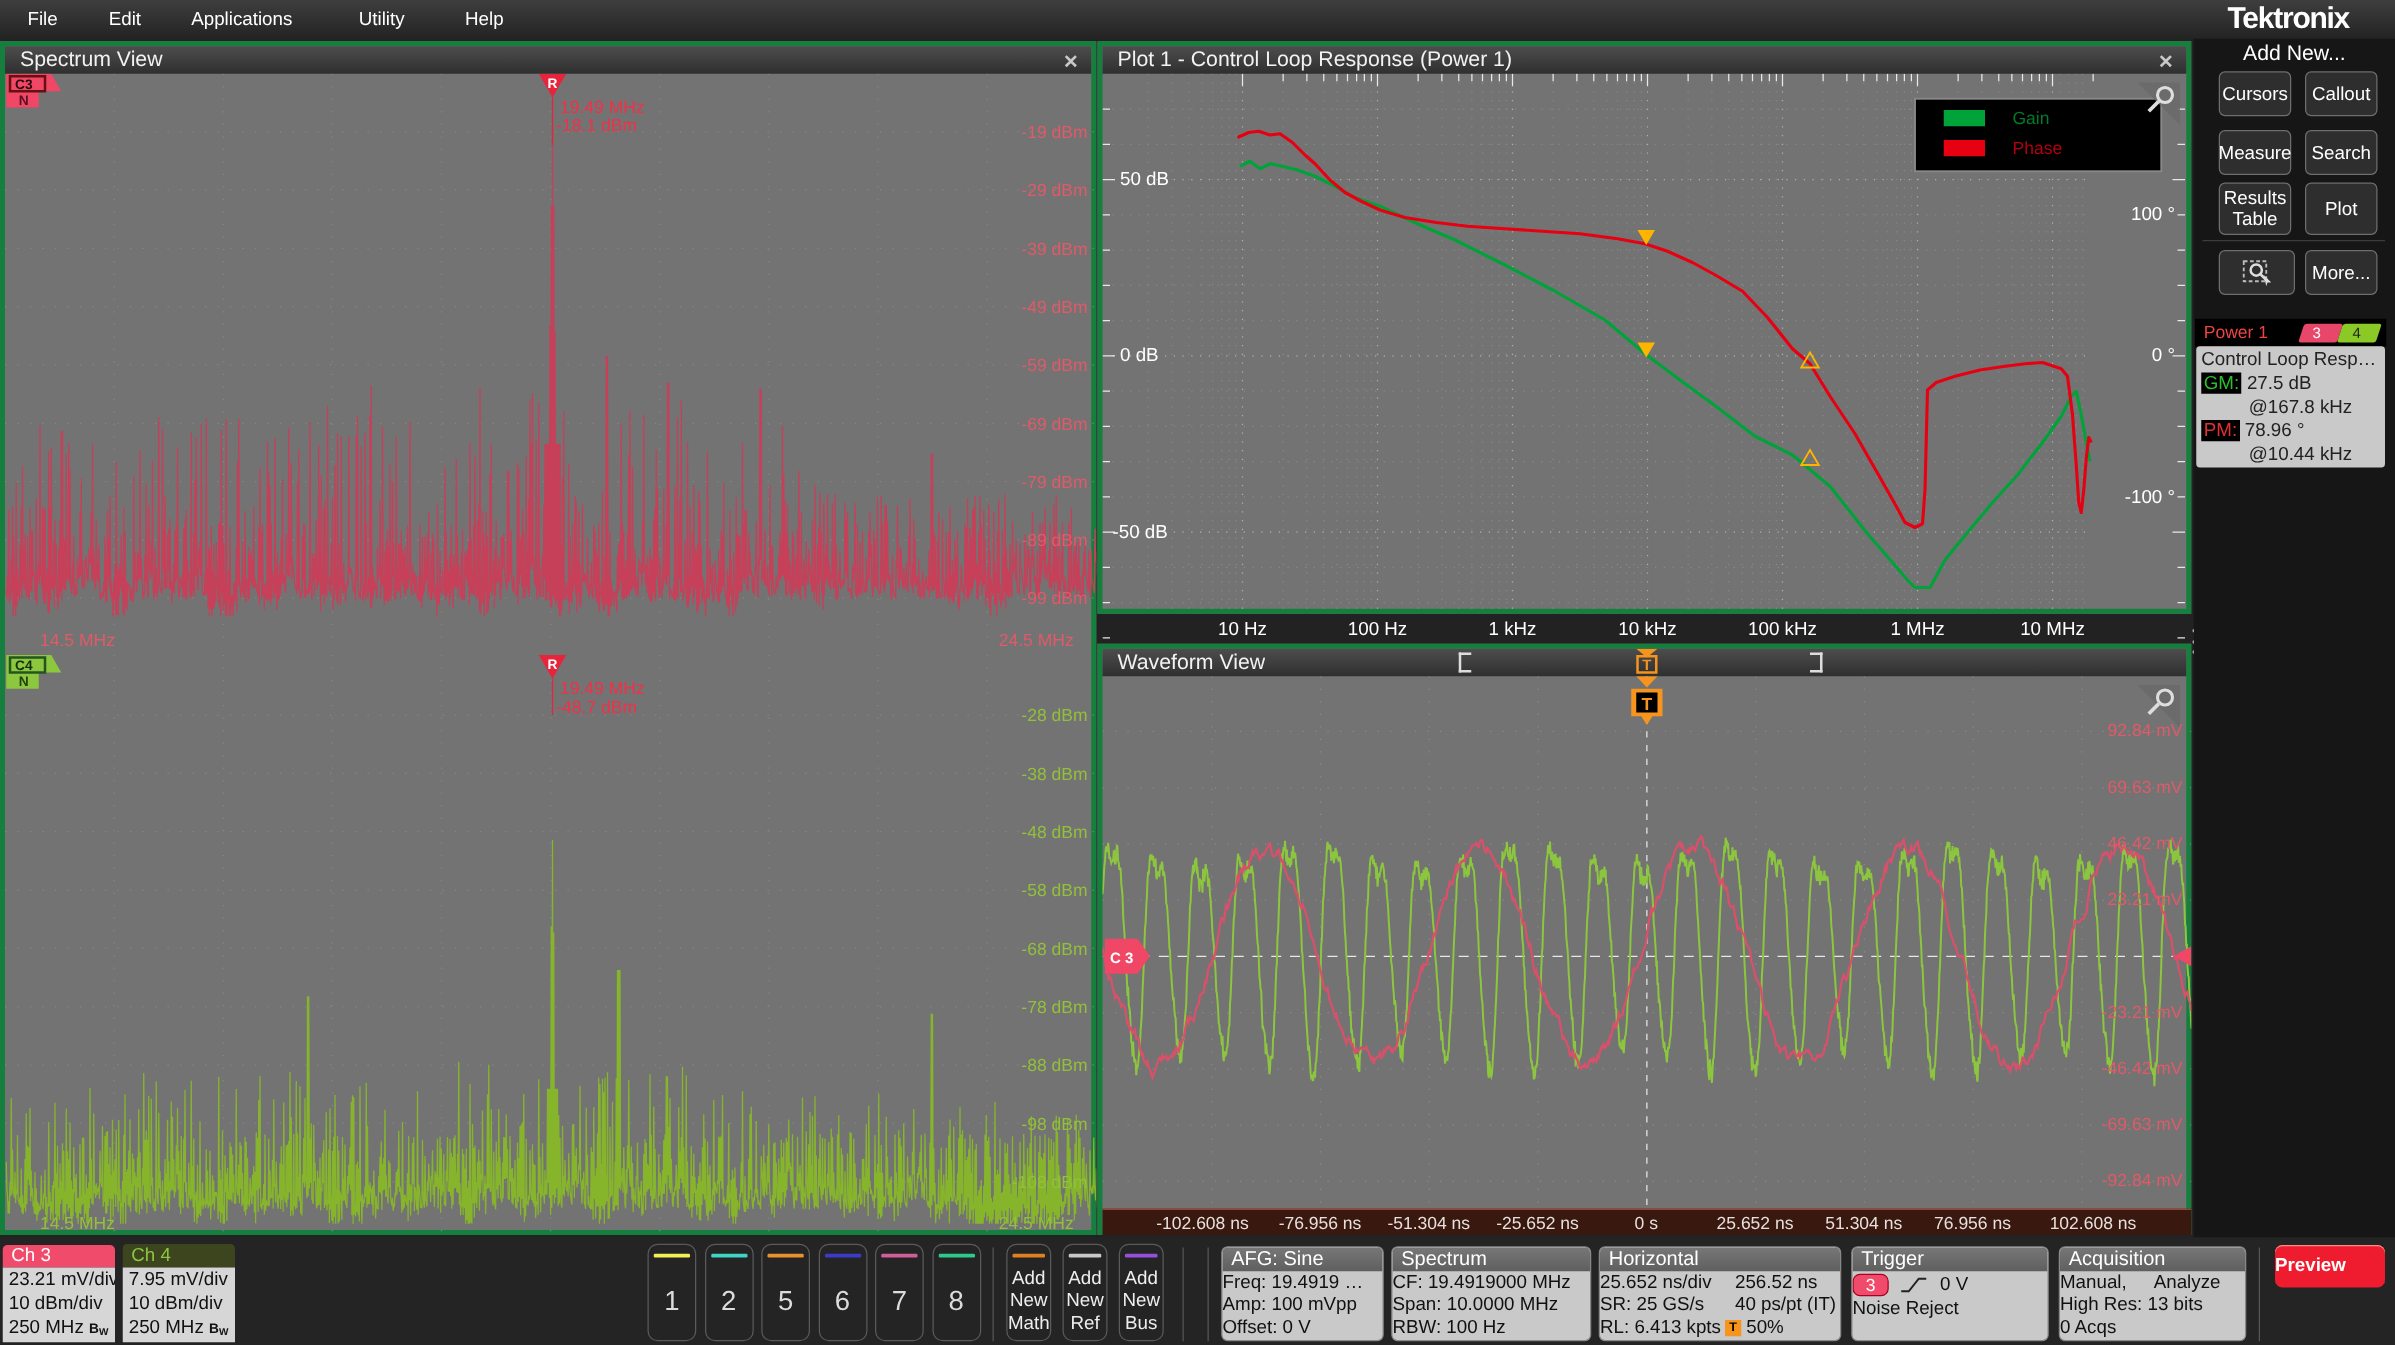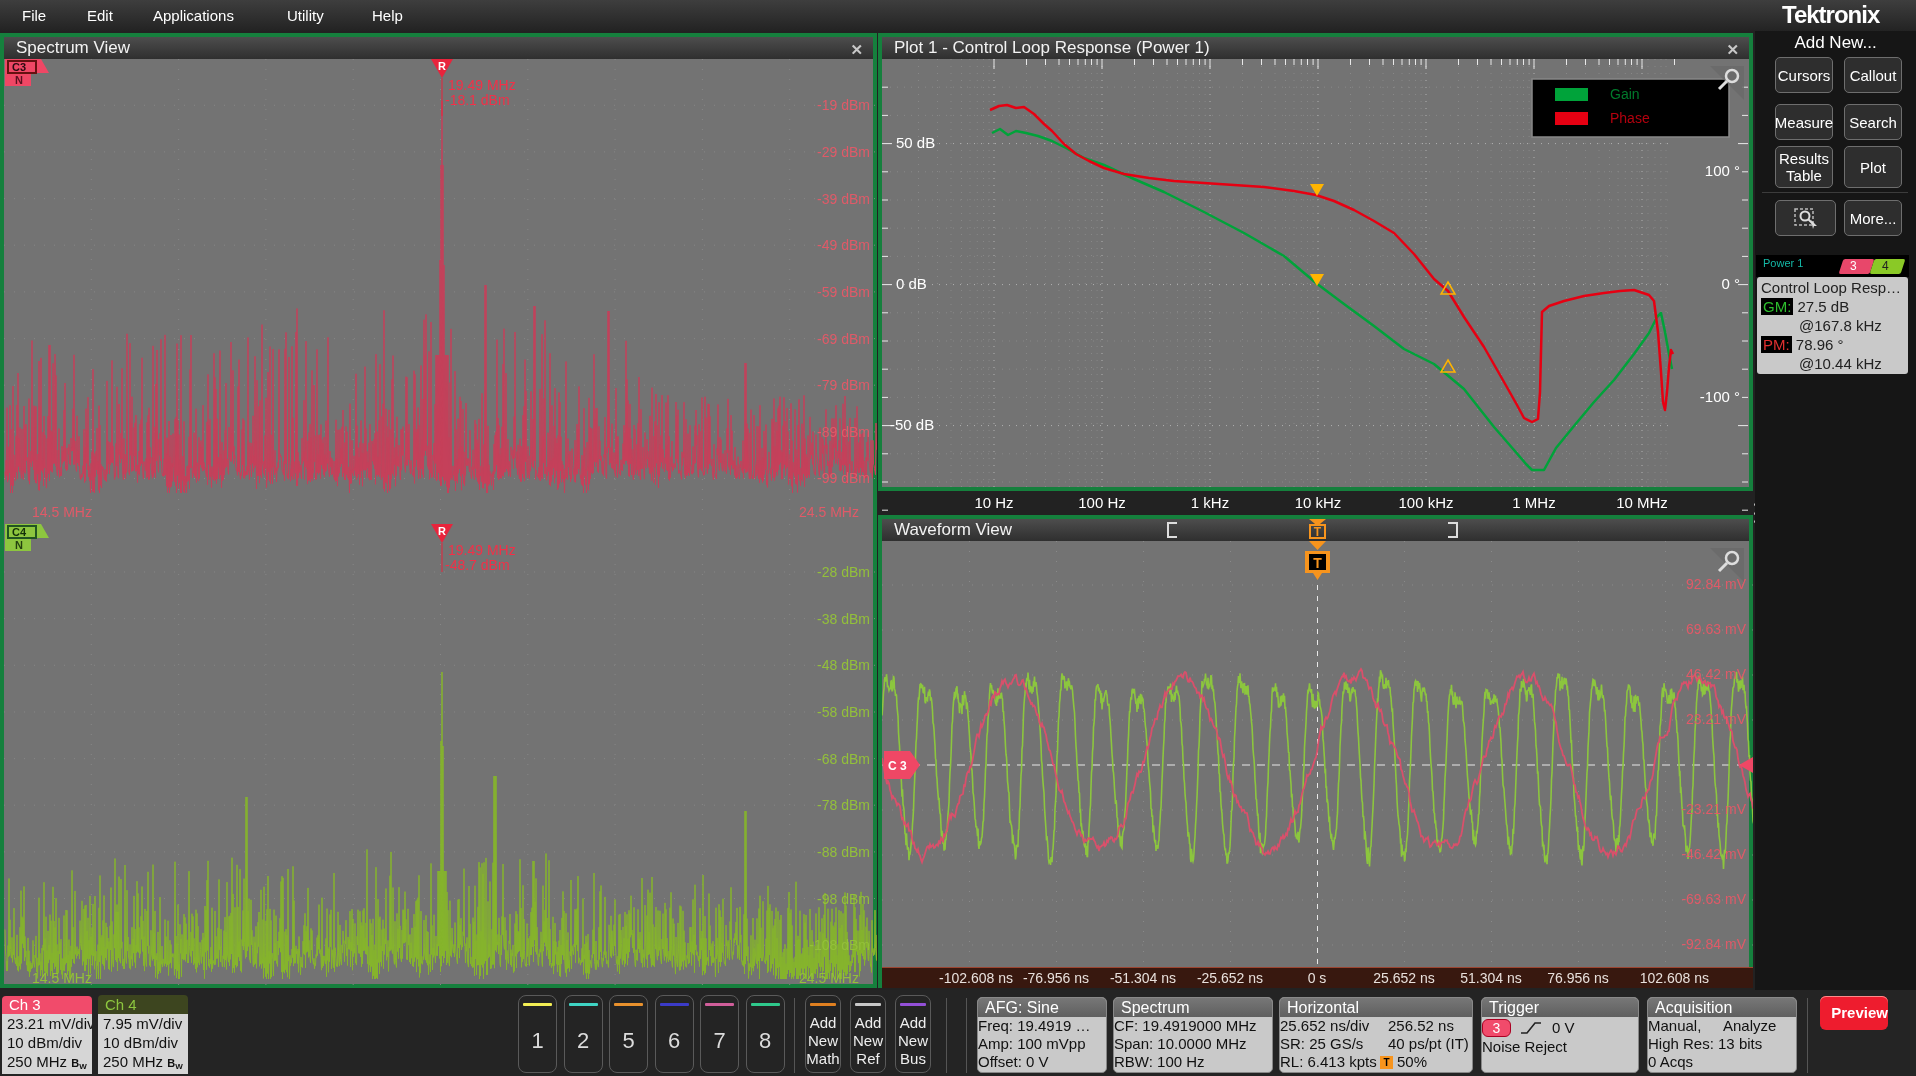--- a/index.html
+++ b/index.html
@@ -359,21 +359,21 @@
       <rect x="427" y="13" width="17" height="16" fill="#000"></rect>
       <text x="435.5" y="27" fill="#f7941d" font-size="14" font-weight="bold" text-anchor="middle">T</text>
       <path d="M 2 210 h 26 l 10 14 l -10 14 h -26 z" fill="#ef4765"></path>
       <text x="6" y="229" fill="#fff" font-size="12" font-weight="bold">C 3</text>
       <path d="M 871 216 l -14 8 l 14 8 z" fill="#ef4765"></path>
       <path d="M 828 7 L 862 7 L 862 41 Z" fill="#6a6a6a" opacity="0.85"></path>
       <circle cx="850" cy="17" r="6" fill="none" stroke="#ddd" stroke-width="2.5"></circle>
       <line x1="845" y1="22" x2="837" y2="30" stroke="#ddd" stroke-width="3"></line>
     </svg>
     <div class="abs" style="left:0;top:448px;width:871px;height:21px;background:#38180f;border-top:1px solid #9c4430">
-      <div class="abs" style="left:43px;top:2px;width:88px;text-align:right;color:#e8e0dc;font-size:14px">-102.608 ns</div>
+      <div class="abs" style="left:43px;top:2px;width:88px;text-align:left;color:#e8e0dc;font-size:14px">-102.608 ns</div>
       <div class="abs" style="left:130px;top:2px;width:88px;text-align:center;color:#e8e0dc;font-size:14px">-76.956 ns</div>
       <div class="abs" style="left:217px;top:2px;width:88px;text-align:center;color:#e8e0dc;font-size:14px">-51.304 ns</div>
       <div class="abs" style="left:304px;top:2px;width:88px;text-align:center;color:#e8e0dc;font-size:14px">-25.652 ns</div>
       <div class="abs" style="left:391px;top:2px;width:88px;text-align:center;color:#e8e0dc;font-size:14px">0 s</div>
       <div class="abs" style="left:478px;top:2px;width:88px;text-align:center;color:#e8e0dc;font-size:14px">25.652 ns</div>
       <div class="abs" style="left:565px;top:2px;width:88px;text-align:center;color:#e8e0dc;font-size:14px">51.304 ns</div>
       <div class="abs" style="left:652px;top:2px;width:88px;text-align:center;color:#e8e0dc;font-size:14px">76.956 ns</div>
       <div class="abs" style="left:739px;top:2px;width:88px;text-align:right;color:#e8e0dc;font-size:14px">102.608 ns</div>
     </div>
     <div class="abs" style="left:285px;top:3px;width:10px;height:16px;border-left:2px solid #ddd;border-top:2px solid #ddd;border-bottom:2px solid #ddd"></div>
@@ -401,21 +401,21 @@
 <div class="sbtn" style="left:1775px;top:200px;width:61px;height:36px">
     <svg width="26" height="24" xmlns="http://www.w3.org/2000/svg">
       <rect x="2" y="3" width="18" height="16" fill="none" stroke="#bbb" stroke-width="1.5" stroke-dasharray="3 2"></rect>
       <circle cx="12" cy="10" r="4.5" fill="none" stroke="#ddd" stroke-width="2"></circle>
       <line x1="15" y1="13" x2="20" y2="18" stroke="#ddd" stroke-width="2"></line>
       <path d="M 18 14 l 6 6 l -3 0 l -1 3 z" fill="#ddd"></path>
     </svg>
   </div>
 <div class="abs" style="left:1762px;top:192px;width:146px;height:1px;background:#3c3c3c"></div>
 <div class="abs" style="left:1756px;top:255px;width:153px;height:22px;background:#000"></div>
-<div class="abs" style="left:1763px;top:257px;color:#14b8a6;font-size:11px">Power 1</div>
+<div class="abs" style="left:1763px;top:257px;color:#ef4444;font-size:14px">Power 1</div>
 <div class="abs" style="left:1841px;top:259px;width:31px;height:15px;background:#e8476a;transform:skewX(-18deg);border-radius:2px"></div>
 <div class="abs" style="left:1872px;top:259px;width:31px;height:15px;background:#8ac926;transform:skewX(-18deg);border-radius:2px"></div>
 <div class="abs" style="left:1850px;top:259px;color:#fff;font-size:12px">3</div>
 <div class="abs" style="left:1882px;top:259px;color:#222;font-size:12px">4</div>
 <div class="abs" style="left:1757px;top:277px;width:151px;height:97px;background:#c9c9c9;border-radius:3px;color:#222;font-size:15px;line-height:19px;padding:1px 4px">Control Loop Resp…<br><span style="background:#000;color:#2dbd2d;padding:0 2px">GM:</span> 27.5 dB<br><span style="margin-left:38px">@167.8 kHz</span><br><span style="background:#000;color:#e03030;padding:0 2px">PM:</span> 78.96 °<br><span style="margin-left:38px">@10.44 kHz</span></div>
 <div class="abs" style="left:0;top:990px;width:1916px;height:86px;background:#242424"></div>
 <div class="abs" style="left:2px;top:996px;width:90px;height:78px;border-radius:4px 4px 0 0;overflow:hidden">
     <div style="height:18px;background:#f14b6b;color:#ffffff;font-size:15px;padding-left:7px;line-height:18px">Ch 3</div>
     <div style="height:60px;background:#d6d6d6;color:#111;font-size:15px;line-height:19px;padding-left:5px"><span style="white-space:nowrap">23.21 mV/div</span><br>10 dBm/div<br>250 MHz <span style="font-size:11px;font-weight:700">B<span style="font-size:8px;vertical-align:-2px">W</span></span></div>
   </div>
@@ -499,12 +499,12 @@
         <span style="margin-left:8px">0 V</span>
       </div>Noise Reject</div>
   </div>
 <div class="ipanel" style="left:1647px;width:150px">
     <div class="hd">Acquisition</div>
     <div class="bd"><div style="display:flex">
         <span style="width:75px">Manual,</span>
         <span>Analyze</span>
       </div>High Res: 13 bits<br>0 Acqs</div>
   </div>
-<div class="abs" style="left:1820px;top:996px;width:68px;height:34px;background:#ee1c2e;border-radius:6px;color:#fff;font-size:15px;font-weight:700;text-align:right;line-height:34px;box-shadow:inset 0 1px 0 #ff8a8a">Preview</div>
+<div class="abs" style="left:1820px;top:996px;width:88px;height:34px;background:#ee1c2e;border-radius:6px;color:#fff;font-size:15px;font-weight:700;text-align:left;line-height:34px;box-shadow:inset 0 1px 0 #ff8a8a">Preview</div>
 </body></html>

